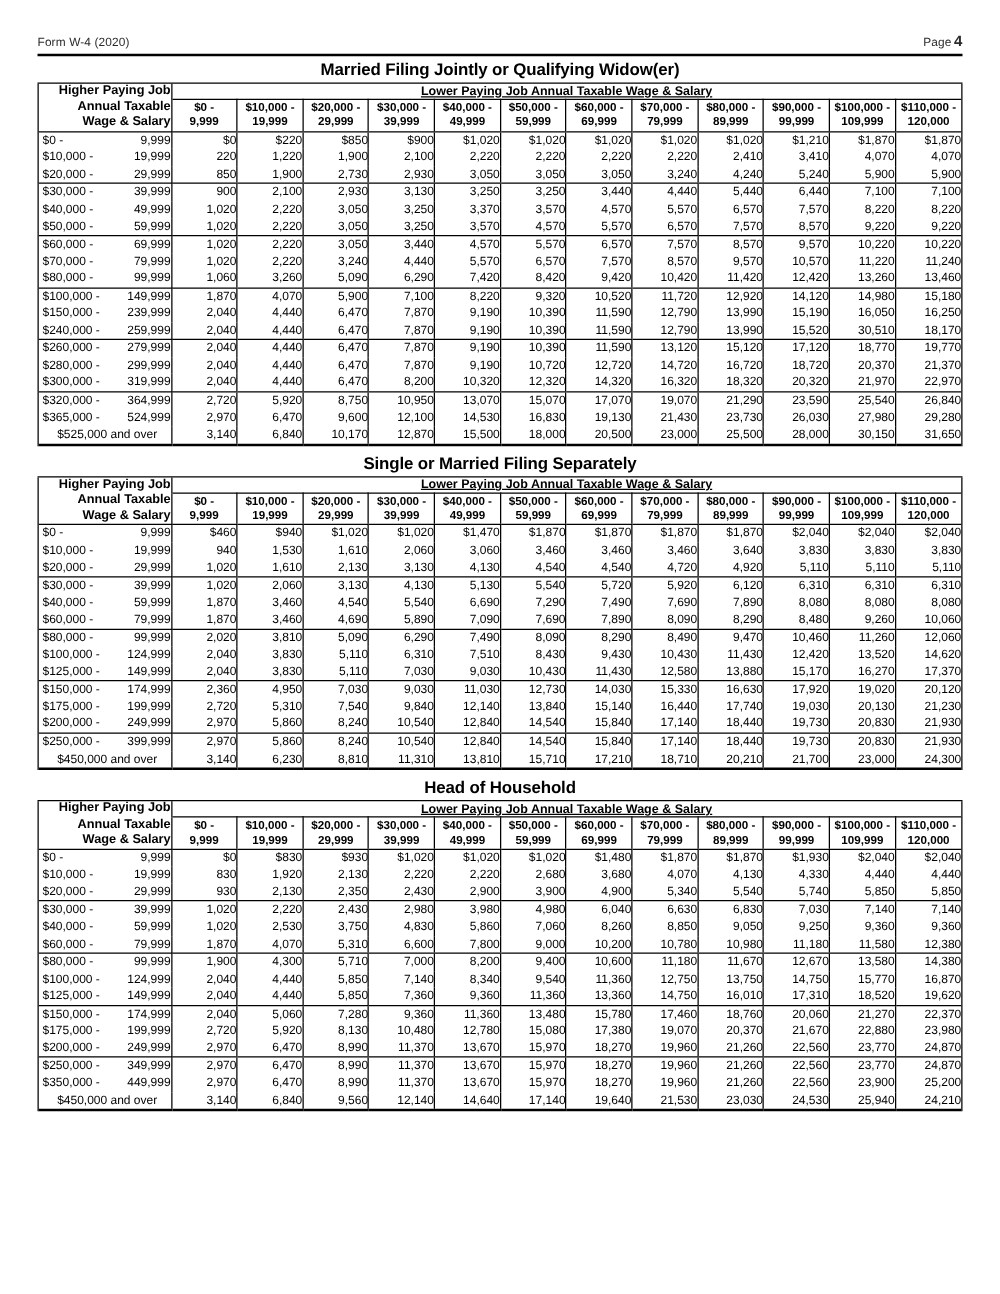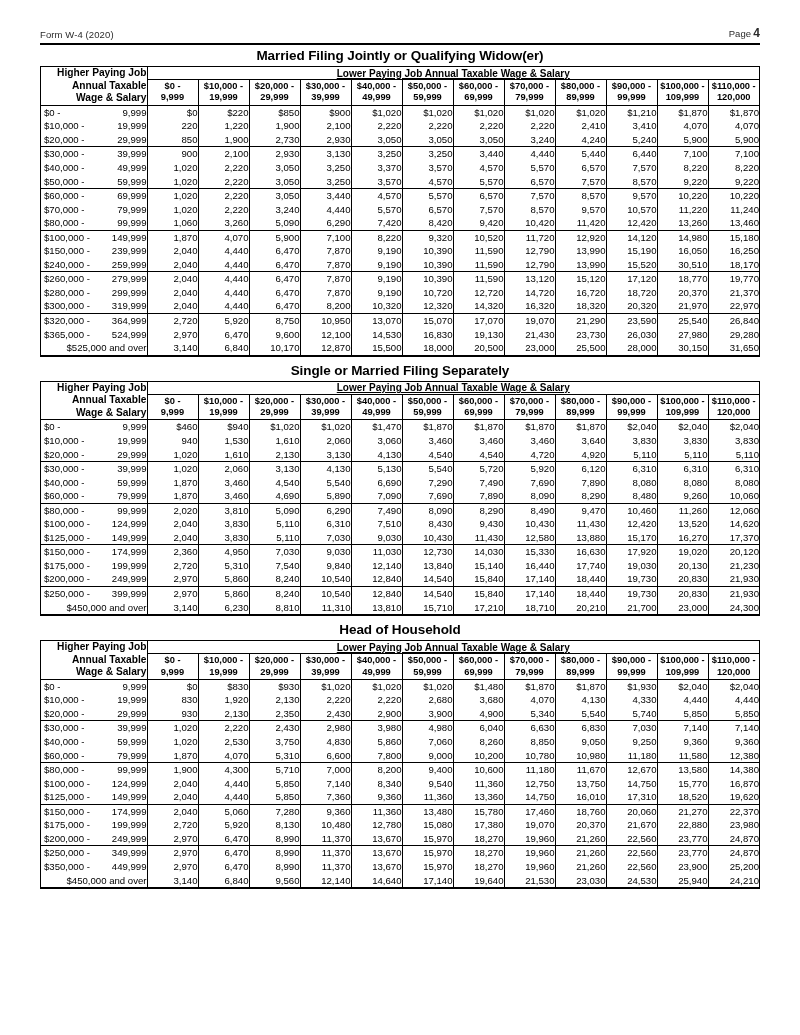--- a/index.html
+++ b/index.html
@@ -9,21 +9,21 @@
   }
   body {
     width: 800px; height: 1035px;
     font-family: "Liberation Sans", sans-serif;
     color: #000000;
     -webkit-font-smoothing: antialiased;
   }
   .page {
     position: relative;
     width: 800px; height: 1035px;
-    padding: 0 40px;
+    padding: 0 30px;
   }
 
   
   .runhead {
     display: flex;
     align-items: flex-end;
     justify-content: space-between;
     height: 22px;
     padding-top: 40px;
     font-size: 9.5px;
@@ -101,21 +101,21 @@
     text-align: right;
     font-size: 9.6px;
     line-height: 13.55px;
     padding: 0 4px 0 2px;
     border-right: 1.6px solid #000;
     white-space: nowrap;
     position: relative;
   }
   .rowlabel .lo { position: absolute; left: 3px; }
   .rowlabel .hi { display: inline-block; }
-  .rowlabel.single { text-align: right; padding-left: 4px; margin-left: 33px; }
+  .rowlabel.single { text-align: center; padding-left: 4px; margin-left: 33px; }
 
   td.val {
     text-align: right;
     font-size: 9.6px;
     line-height: 13.55px;
     padding: 0 5px 0 2px;
     border-left: 1.1px solid #000;
     white-space: nowrap;
   }
   tr.sep td { border-bottom: 1.1px solid #000; }

